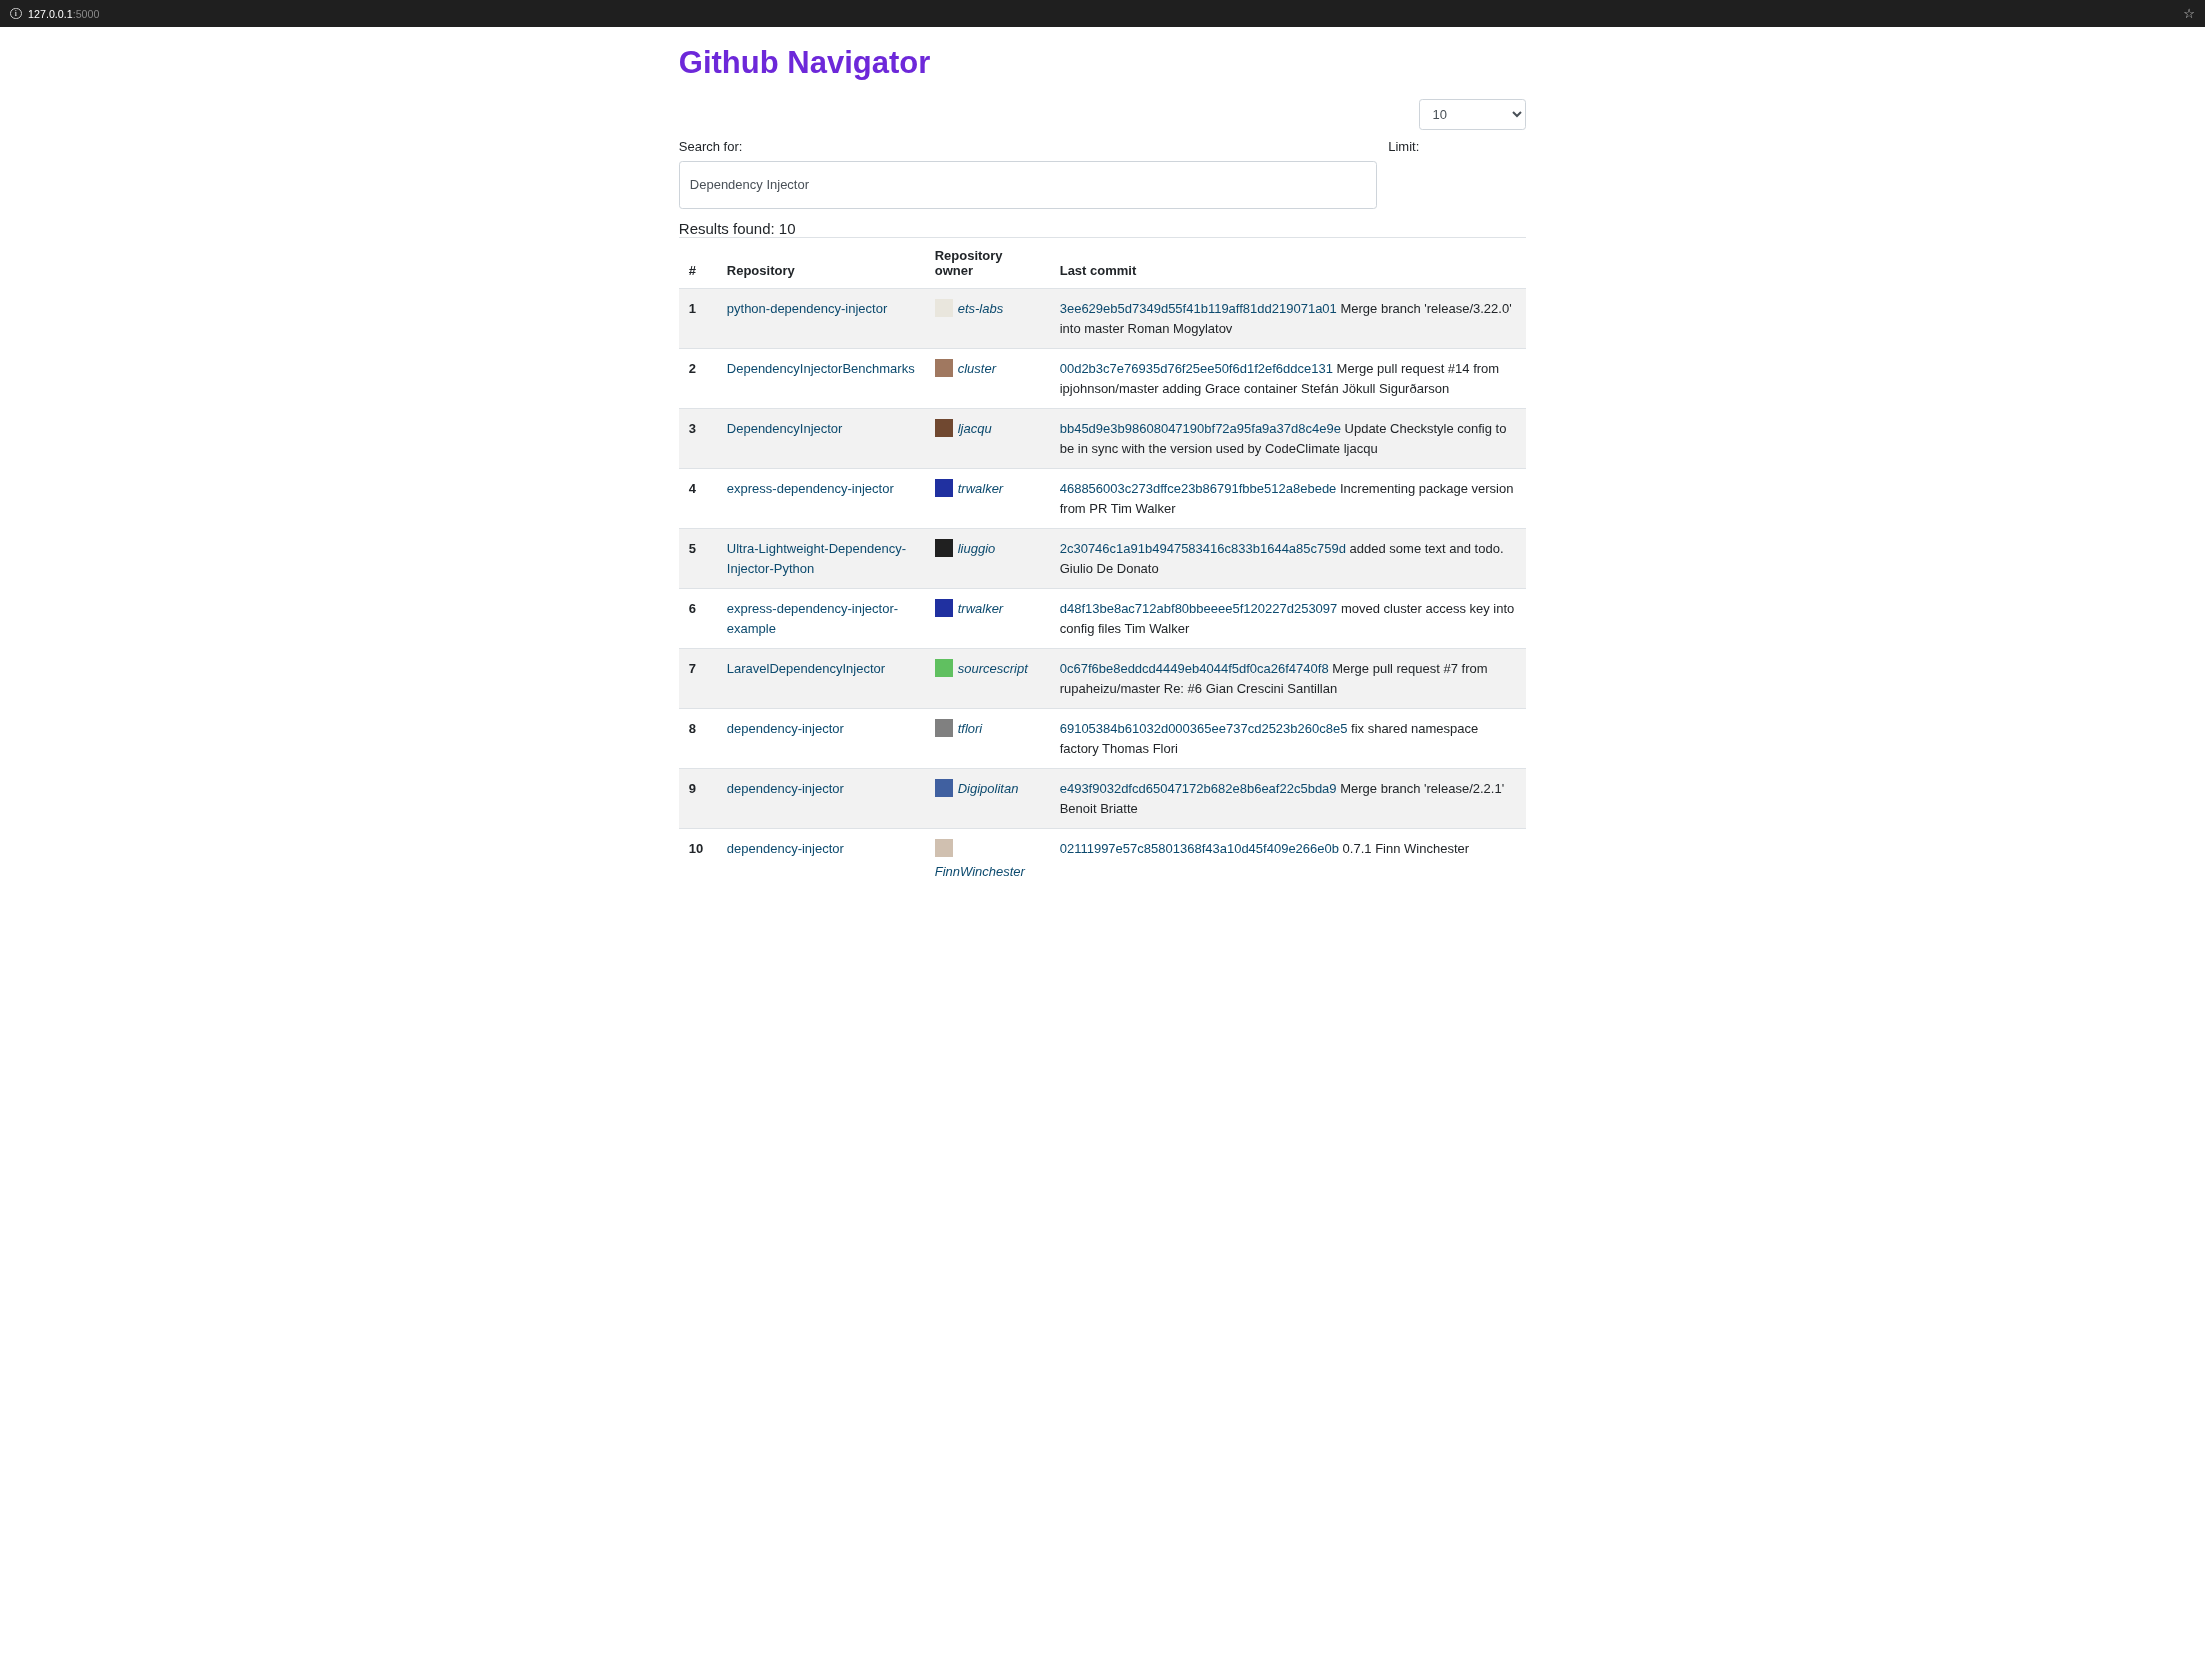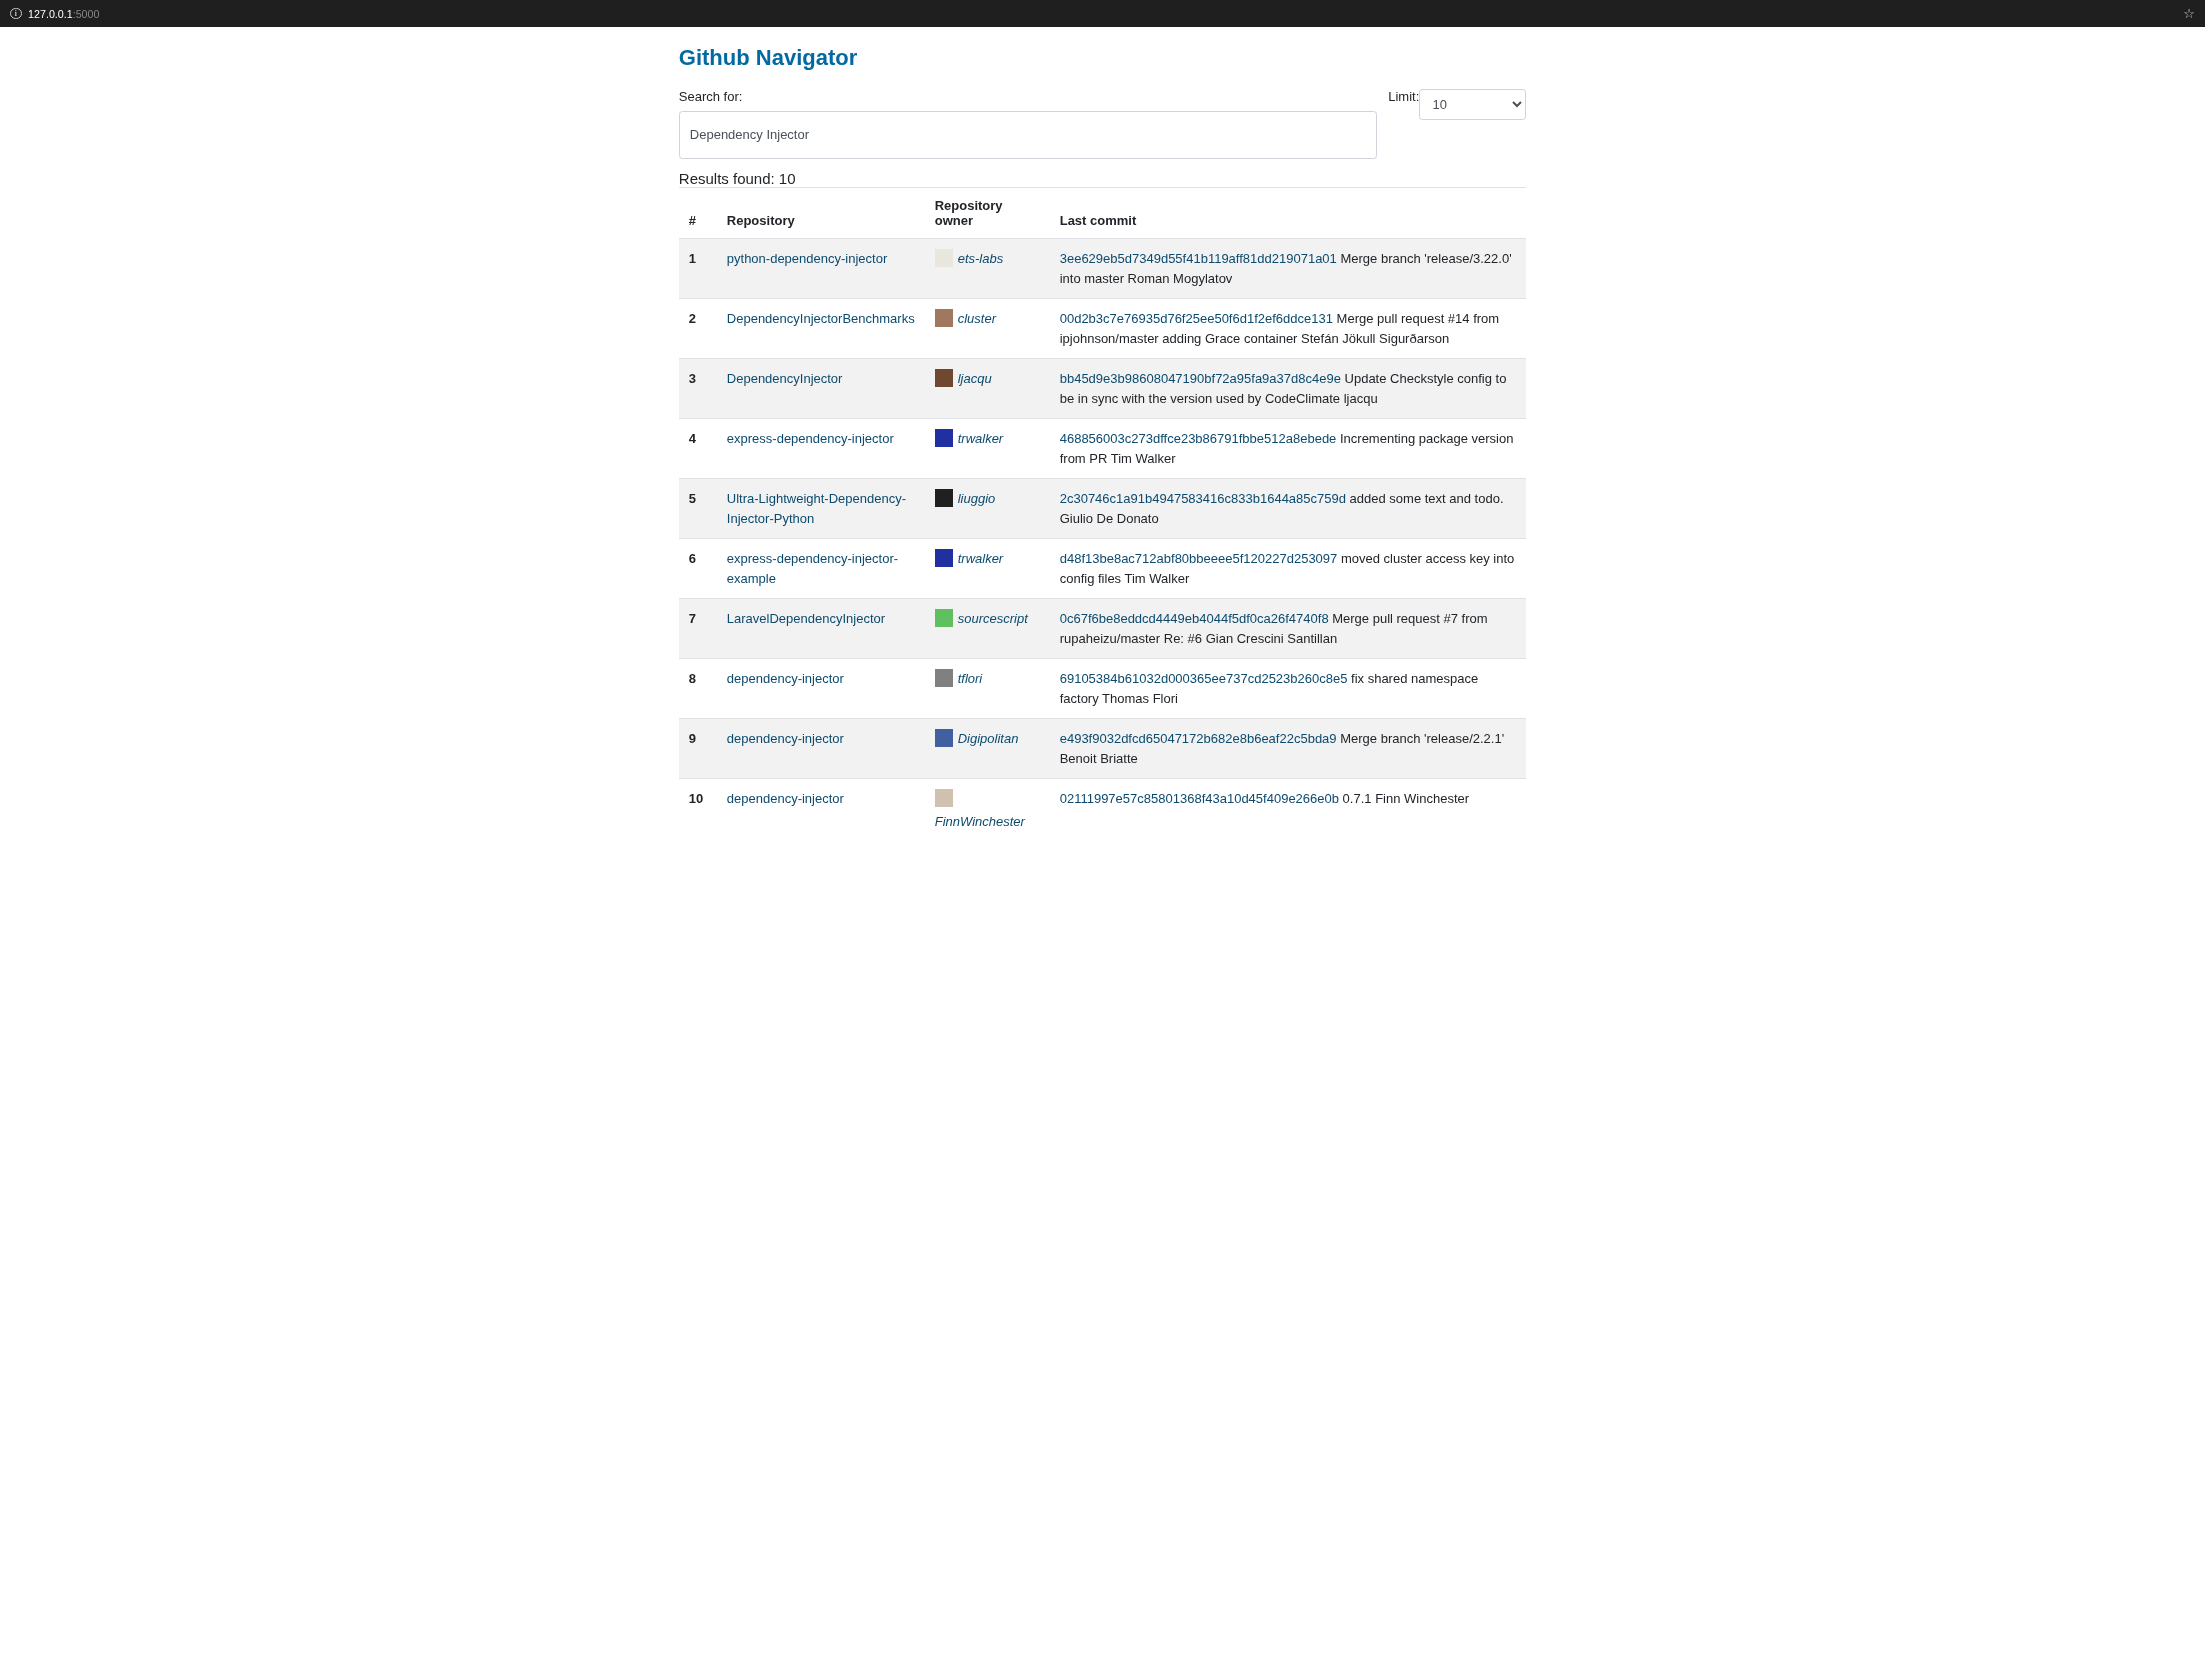--- a/index.html
+++ b/index.html
@@ -47,43 +47,44 @@
       right: 10px;
       color: #cccccc;
       font-size: 13px;
     }
     .container {
       max-width: 872px;
       margin: 0 auto;
       padding: 8.2px 12.3px 33px;
     }
     h1.page-title {
-      font-size: 22px;
+      font-size: 31px;
       font-weight: 700;
       margin: 10px 0 18px;
-      color: #0369a1;
+      color: #6d28d9;
     }
     .search-row {
       display: flex;
       gap: 11.5px;
       margin-bottom: 11.5px;
     }
     .search-col {
       flex: 1;
       display: flex;
       flex-direction: column;
     }
     .limit-col {
       width: 138px;
       display: flex;
     }
     .field-label {
       font-size: 13px;
       margin-bottom: 6.6px;
       color: #212529;
+      margin-top: 40px;
     }
     .search-input {
       width: 100%;
       padding: 23px 10px;
       font-size: 13px;
       border: 0.8px solid #ced4da;
       border-radius: 3.3px;
       background: #fff;
       color: #495057;
       height: 31px;

